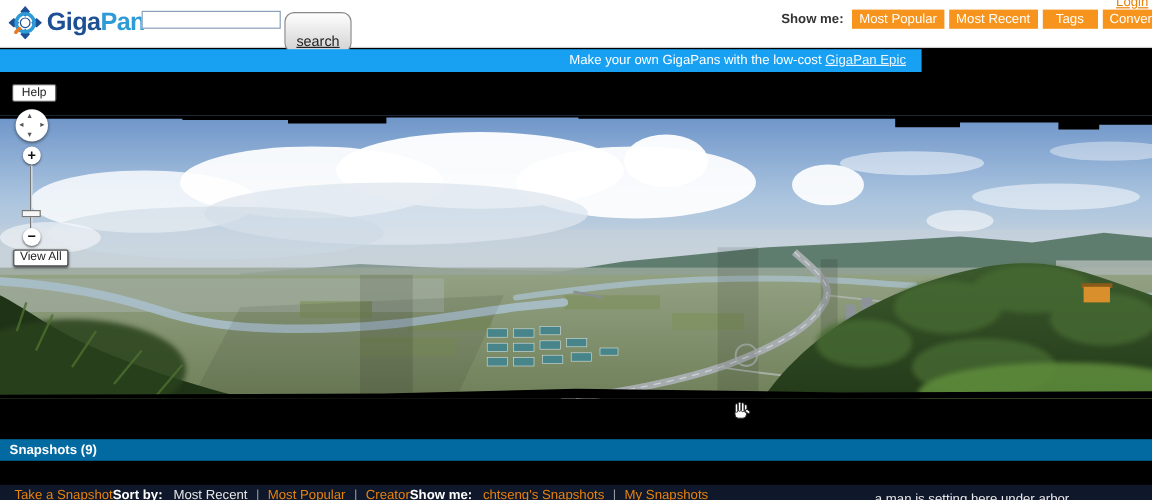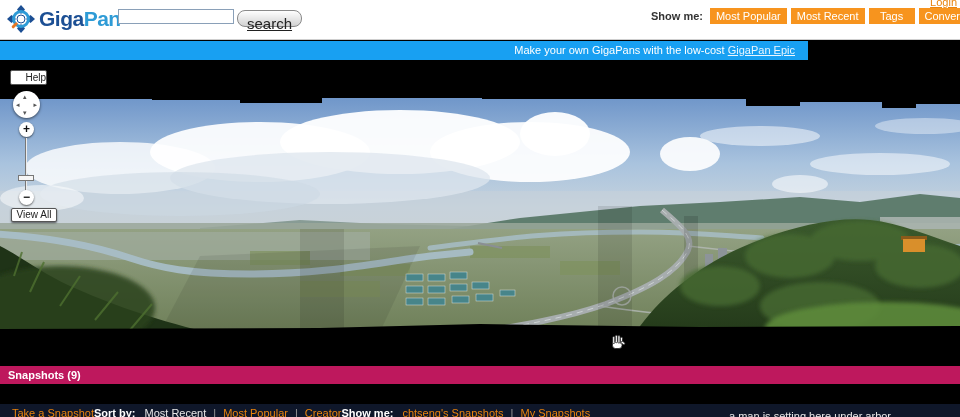--- a/index.html
+++ b/index.html
@@ -8,54 +8,54 @@
     background:#000;font-family:"Liberation Sans",sans-serif;
     -webkit-font-smoothing:antialiased;
   }
   
   #header{position:absolute;left:0;top:0;width:960px;height:39px;background:#fff;border-bottom:1px solid #cfcfcf;}
   #logo{position:absolute;left:7px;top:5px;display:flex;align-items:center;gap:4px;}
   #logo .logo-text{font-size:21px;font-weight:bold;letter-spacing:-0.5px;line-height:28px;}
   #logo .giga{color:#1c4f94;}
   #logo .pan{color:#2e9bd6;}
   #search-input{position:absolute;left:118px;top:9px;width:108px;height:13px;border:1px solid #8aa0b8;font-size:11px;padding:0 3px;}
-  #search-btn{position:absolute;left:237px;top:10px;height:17px;padding:4px 9px;font-size:15px;color:#222;
+  #search-btn{position:absolute;left:237px;top:10px;height:17px;padding:16px 9px;font-size:12px;color:#222;
     background:linear-gradient(#fefefe,#d2d2d2);border:1px solid #8a8a8a;border-radius:8px;cursor:pointer;text-decoration:underline;}
   #login{position:absolute;right:3px;top:-4px;font-size:11px;color:#e8830d;text-decoration:underline;}
   #showme{position:absolute;left:651px;top:8px;display:flex;align-items:center;gap:4px;white-space:nowrap;}
   #showme .label{font-size:11px;font-weight:bold;color:#333;margin-right:3px;}
   .nav-btn{height:16px;line-height:16px;padding:0 6px;background:#f7941e;color:#fff;font-size:11px;
     text-align:center;border:none;cursor:pointer;}
   .nav-btn.b0{min-width:48px;} .nav-btn.b1{min-width:48px;} .nav-btn.b2{min-width:46px;} .nav-btn.b3{min-width:58px;}
   
-  #promo{position:absolute;left:0;top:41px;width:768px;height:19px;background:#18a0f2;padding-left:40px;}
+  #promo{position:absolute;left:0;top:41px;width:768px;height:19px;background:#18a0f2;}
   #promo .txt{position:absolute;right:13px;top:0;line-height:19px;font-size:11px;color:#fff;}
   #promo a{color:#eaf6ff;text-decoration:underline;}
   
   #viewer{position:absolute;left:0;top:60px;width:960px;height:306px;background:#000;overflow:hidden;}
   #pano{position:absolute;left:0;top:36px;width:960px;height:236px;}
   .ctl{position:absolute;box-sizing:border-box;}
   #help-btn{left:10px;top:10px;width:37px;height:15px;background:#fff;border:1px solid #555;border-radius:2px;
-    font-size:10px;color:#222;text-align:right;line-height:13px;box-shadow:0 1px 2px rgba(0,0,0,.6);cursor:pointer;}
+    font-size:10px;color:#222;text-align:center;line-height:13px;box-shadow:0 1px 2px rgba(0,0,0,.6);cursor:pointer;}
   #dpad{left:13px;top:31px;width:27px;height:27px;border-radius:50%;background:#fff;
     box-shadow:0 1px 3px rgba(0,0,0,.6);cursor:pointer;}
   #dpad span{position:absolute;font-size:7px;color:#555;line-height:7px;}
   #dpad .up{left:10px;top:2px;} #dpad .down{left:10px;bottom:2px;}
   #dpad .left{left:3px;top:10px;} #dpad .right{right:3px;top:10px;}
   .zoom-circle{width:15px;height:15px;border-radius:50%;background:#fff;color:#111;font-size:12px;font-weight:bold;
     text-align:center;line-height:14px;box-shadow:0 1px 2px rgba(0,0,0,.6);cursor:pointer;}
   #zoom-in{left:19px;top:62px;}
   #slider-track{left:25px;top:78px;width:2px;height:52px;background:#ececec;border-left:1px solid #777;cursor:pointer;}
   #slider-handle{left:18px;top:115px;width:16px;height:6px;background:#f6f6f6;border:1px solid #777;cursor:grab;}
   #zoom-out{left:19px;top:130px;}
   #view-all{left:11px;top:148px;width:46px;height:14px;background:#ffffff;border:1px solid #555;border-radius:2px;
     font-size:10px;color:#222;text-align:center;line-height:12px;box-shadow:0 1px 2px rgba(0,0,0,.6);cursor:pointer;}
   #hand-cursor{left:609px;top:273px;width:17px;height:18px;}
   
-  #snapbar{position:absolute;left:0;top:366px;width:960px;height:18px;background:#be185d;}
+  #snapbar{position:absolute;left:0;top:366px;width:960px;height:18px;background:#0369a1;}
   #snapbar .title{position:absolute;left:8px;top:0;line-height:18px;font-size:11px;font-weight:bold;color:#fff;}
   #subscribe{position:absolute;right:8px;top:0;height:18px;display:flex;align-items:center;gap:5px;cursor:pointer;}
   #subscribe .s-label{font-size:11px;font-weight:bold;color:#fff;}
   
   #bottom{position:absolute;left:0;top:404px;width:960px;height:33px;background:#0f172a;overflow:hidden;}
   #links{position:absolute;left:12px;top:3px;display:flex;align-items:center;font-size:11px;white-space:nowrap;}
   #links .olink{color:#e8830d;text-decoration:underline;cursor:pointer;}
   #links .bold{color:#fff;font-weight:bold;}
   #links .plain{color:#e6e6e6;}
   #links .sep{color:#9a9a9a;margin:0 7px;}

